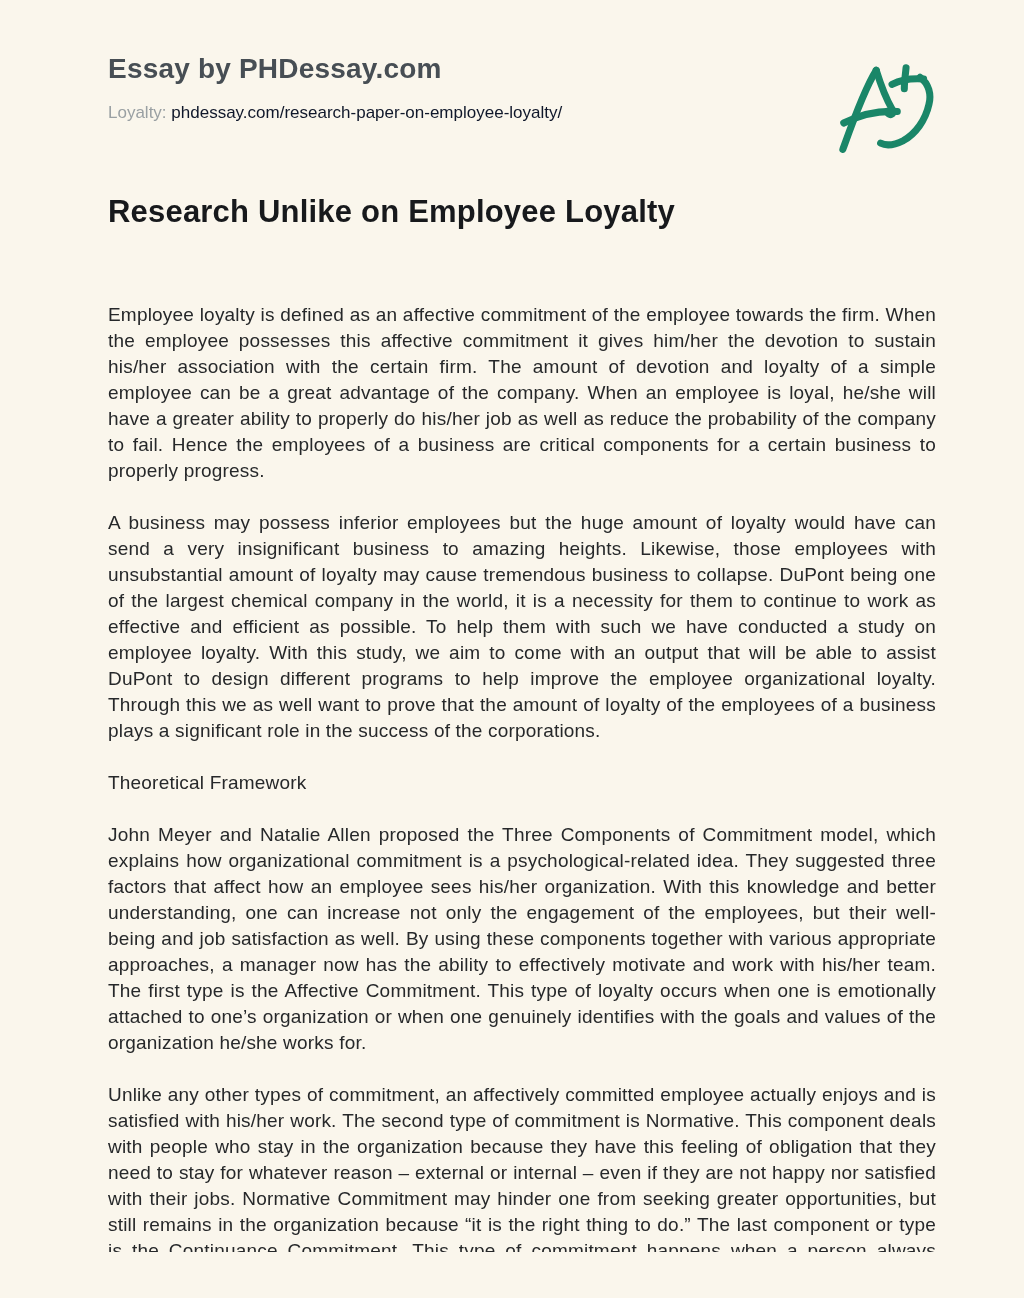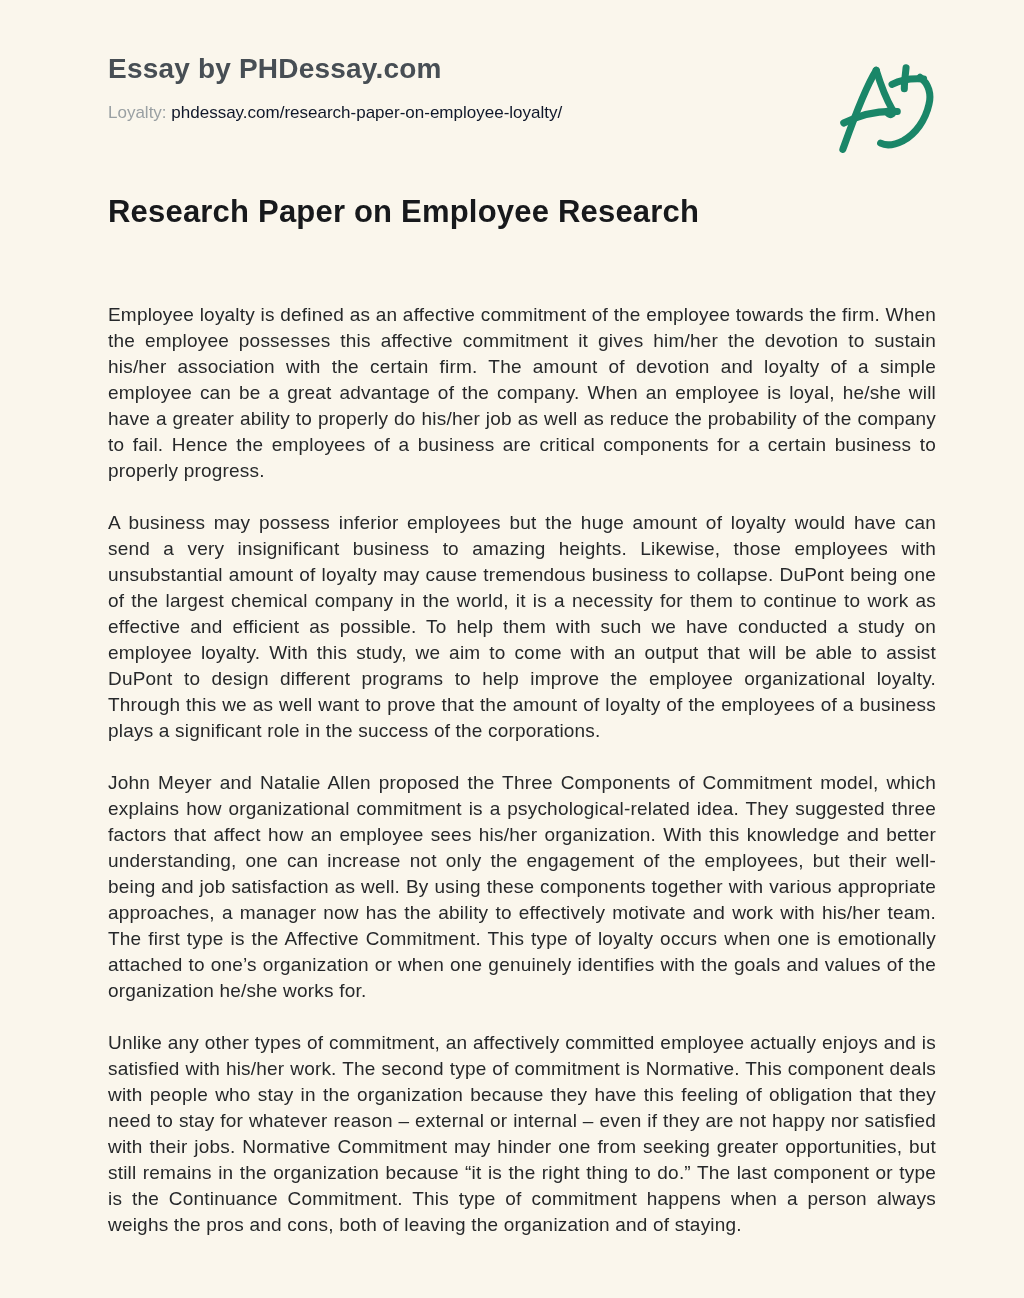--- a/index.html
+++ b/index.html
@@ -97,24 +97,25 @@
           <path d="M13,74 C35,63 58,60 74,61"></path>
 
           <path d="M84,11 C83,20 82,28 82,35"></path>
 
           <path d="M68,30 C78,25 92,23 104,24"></path>
 
           <path d="M100,22 C110,29 113,42 110,53 C106,71 95,86 81,94 C71,99 61,100 55,97"></path>
         </svg>
       </div>
 
-      <h1 class="page-title">Research Paper on Employee Research</h1>
+      <h1 class="page-title">Research Unlike on Employee Loyalty</h1>
 
       <div class="article">
         <p>Employee loyalty is defined as an affective commitment of the employee towards the firm. When the employee possesses this affective commitment it gives him/her the devotion to sustain his/her association with the certain firm. The amount of devotion and loyalty of a simple employee can be a great advantage of the company. When an employee is loyal, he/she will have a greater ability to properly do his/her job as well as reduce the probability of the company to fail. Hence the employees of a business are critical components for a certain business to properly progress.</p>
         <p>A business may possess inferior employees but the huge amount of loyalty would have can send a very insignificant business to amazing heights. Likewise, those employees with unsubstantial amount of loyalty may cause tremendous business to collapse. DuPont being one of the largest chemical company in the world, it is a necessity for them to continue to work as effective and efficient as possible. To help them with such we have conducted a study on employee loyalty. With this study, we aim to come with an output that will be able to assist DuPont to design different programs to help improve the employee organizational loyalty. Through this we as well want to prove that the amount of loyalty of the employees of a business plays a significant role in the success of the corporations.</p>
+        <div class="section-heading">Theoretical Framework</div>
         <p>John Meyer and Natalie Allen proposed the Three Components of Commitment model, which explains how organizational commitment is a psychological-related idea. They suggested three factors that affect how an employee sees his/her organization. With this knowledge and better understanding, one can increase not only the engagement of the employees, but their well-being and job satisfaction as well. By using these components together with various appropriate approaches, a manager now has the ability to effectively motivate and work with his/her team. The first type is the Affective Commitment. This type of loyalty occurs when one is emotionally attached to one’s organization or when one genuinely identifies with the goals and values of the organization he/she works for.</p>
         <p>Unlike any other types of commitment, an affectively committed employee actually enjoys and is satisfied with his/her work. The second type of commitment is Normative. This component deals with people who stay in the organization because they have this feeling of obligation that they need to stay for whatever reason – external or internal – even if they are not happy nor satisfied with their jobs. Normative Commitment may hinder one from seeking greater opportunities, but still remains in the organization because “it is the right thing to do.” The last component or type is the Continuance Commitment. This type of commitment happens when a person always weighs the pros and cons, both of leaving the organization and of staying.</p>
       </div>
 
     </div>
   </div>
 </div>
 
 </body></html>

